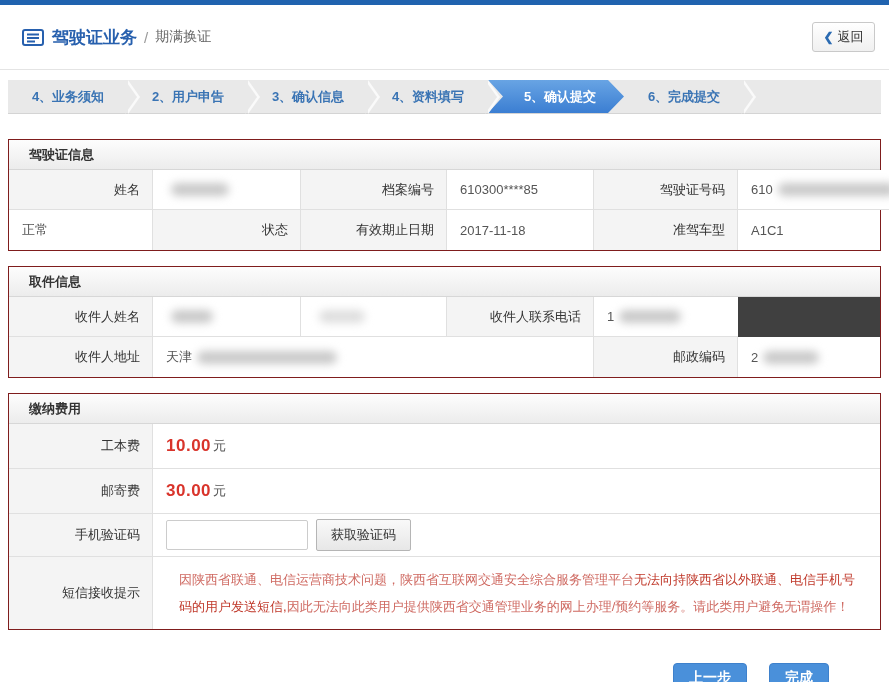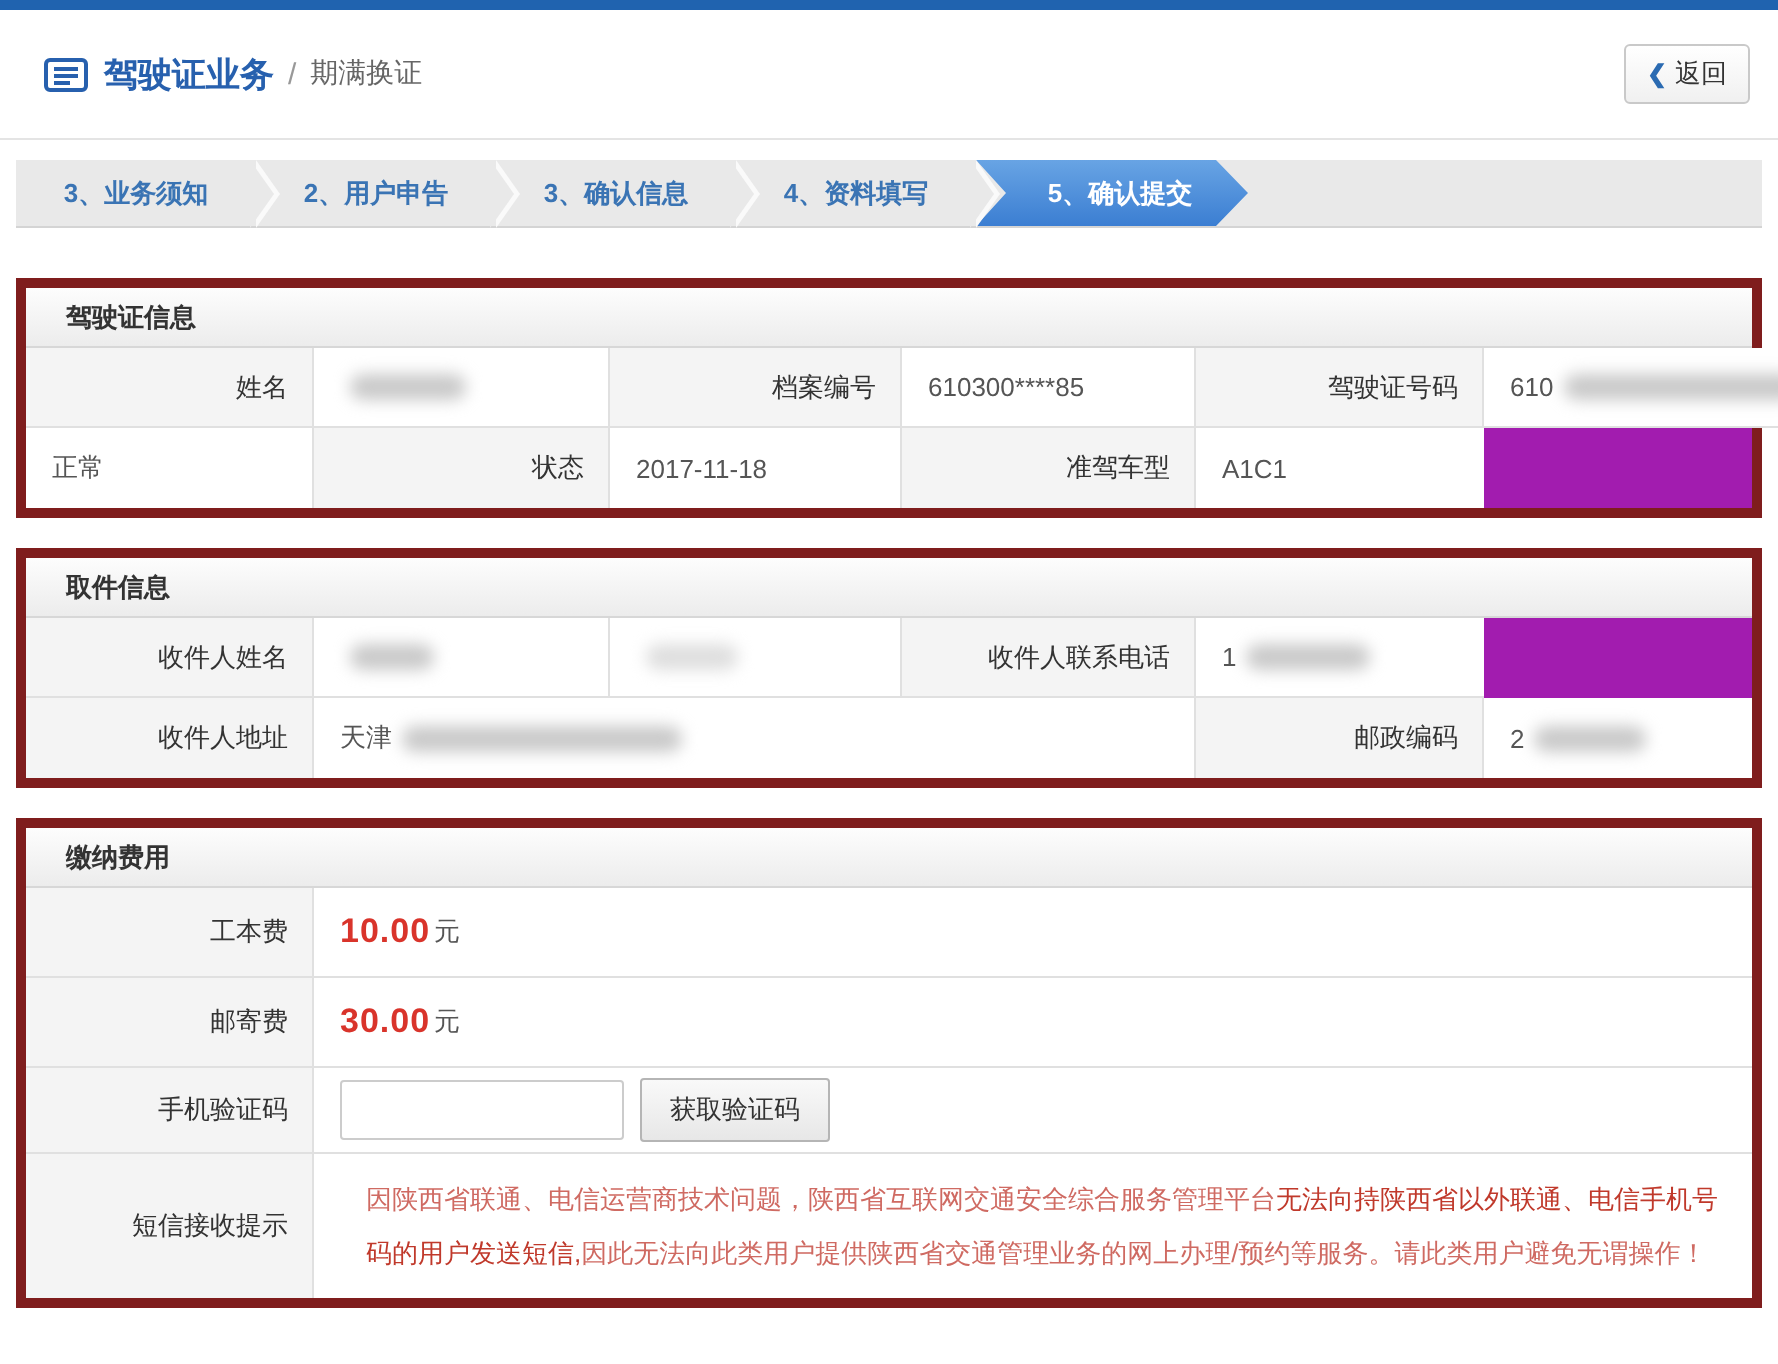--- a/index.html
+++ b/index.html
@@ -29,21 +29,21 @@
     border-top:17px solid transparent; border-bottom:17px solid transparent; border-left:12px solid #fafafa; }
   .step.has-sep::after { content:''; position:absolute; right:-9px; top:0; z-index:2;
     border-top:17px solid transparent; border-bottom:17px solid transparent; border-left:12px solid #e9e9e9; }
   .step.active { width:136px; color:#fff; z-index:1;
     background:linear-gradient(#68a4e4,#3b7ed2);
     clip-path:polygon(0 0, calc(100% - 16px) 0, 100% 50%, calc(100% - 16px) 100%, 0 100%, 15px 50%);
     padding-left:8px; }
   .step-filler { flex:1; }
 
   
-  .section { margin:0 8px; border:5px solid #7f1d1d; background:#a21caf; }
+  .section { margin:0 8px; border:1px solid #7f1d1d; background:#404040; }
   .sec-1 { margin-top:25px; }
   .sec-2 { margin-top:15px; }
   .sec-3 { margin-top:15px; }
   .section-header { height:30px; line-height:29px; padding-left:20px;
     background:linear-gradient(#fdfdfd,#ececec); border-bottom:1px solid #d7d7d7;
     font-size:13px; font-weight:bold; color:#333; }
   .grid-row { display:grid; grid-template-columns:144px 148px 146px 147px 144px 1fr; }
   .grid-row.addr { grid-template-columns:144px 441px 144px 1fr; }
   .grid-row.wide { grid-template-columns:144px 1fr; }
   .cell { display:flex; align-items:center; font-size:13px; min-height:40px;
@@ -99,33 +99,36 @@
     <span class="hd-sep">/</span>
     <span class="hd-sub">期满换证</span>
     <button class="back-btn">
       <span class="back-chevron">❮</span>
       <span>返回</span>
     </button>
   </div>
 
   <div class="stepbar">
     <div class="step has-sep">
-      <span>3、业务须知</span>
+      <span>4、业务须知</span>
     </div>
     <div class="step has-sep">
       <span>2、用户申告</span>
     </div>
     <div class="step has-sep">
       <span>3、确认信息</span>
     </div>
     <div class="step has-sep">
       <span>4、资料填写</span>
     </div>
     <div class="step active">
       <span>5、确认提交</span>
+    </div>
+    <div class="step has-sep">
+      <span>6、完成提交</span>
     </div>
     <div class="step-filler"></div>
   </div>
 
   <div class="section sec-1">
     <div class="section-header">驾驶证信息</div>
     <div class="grid-row">
       <div class="cell lbl">姓名</div>
       <div class="cell val">
           <span class="blob b58"></span>
@@ -135,20 +138,21 @@
       <div class="cell lbl">驾驶证号码</div>
       <div class="cell val end">
         <span>610</span>
         <span class="blob b118"></span>
 
       </div>
     </div>
     <div class="grid-row last">
       <div class="cell val">正常</div>
       <div class="cell lbl">状态</div>
+      <div class="cell lbl">有效期止日期</div>
       <div class="cell val">2017-11-18</div>
       <div class="cell lbl">准驾车型</div>
       <div class="cell val end">A1C1</div>
     </div>
   </div>
 
   <div class="section sec-2">
     <div class="section-header">取件信息</div>
     <div class="grid-row">
       <div class="cell lbl">收件人姓名</div>

